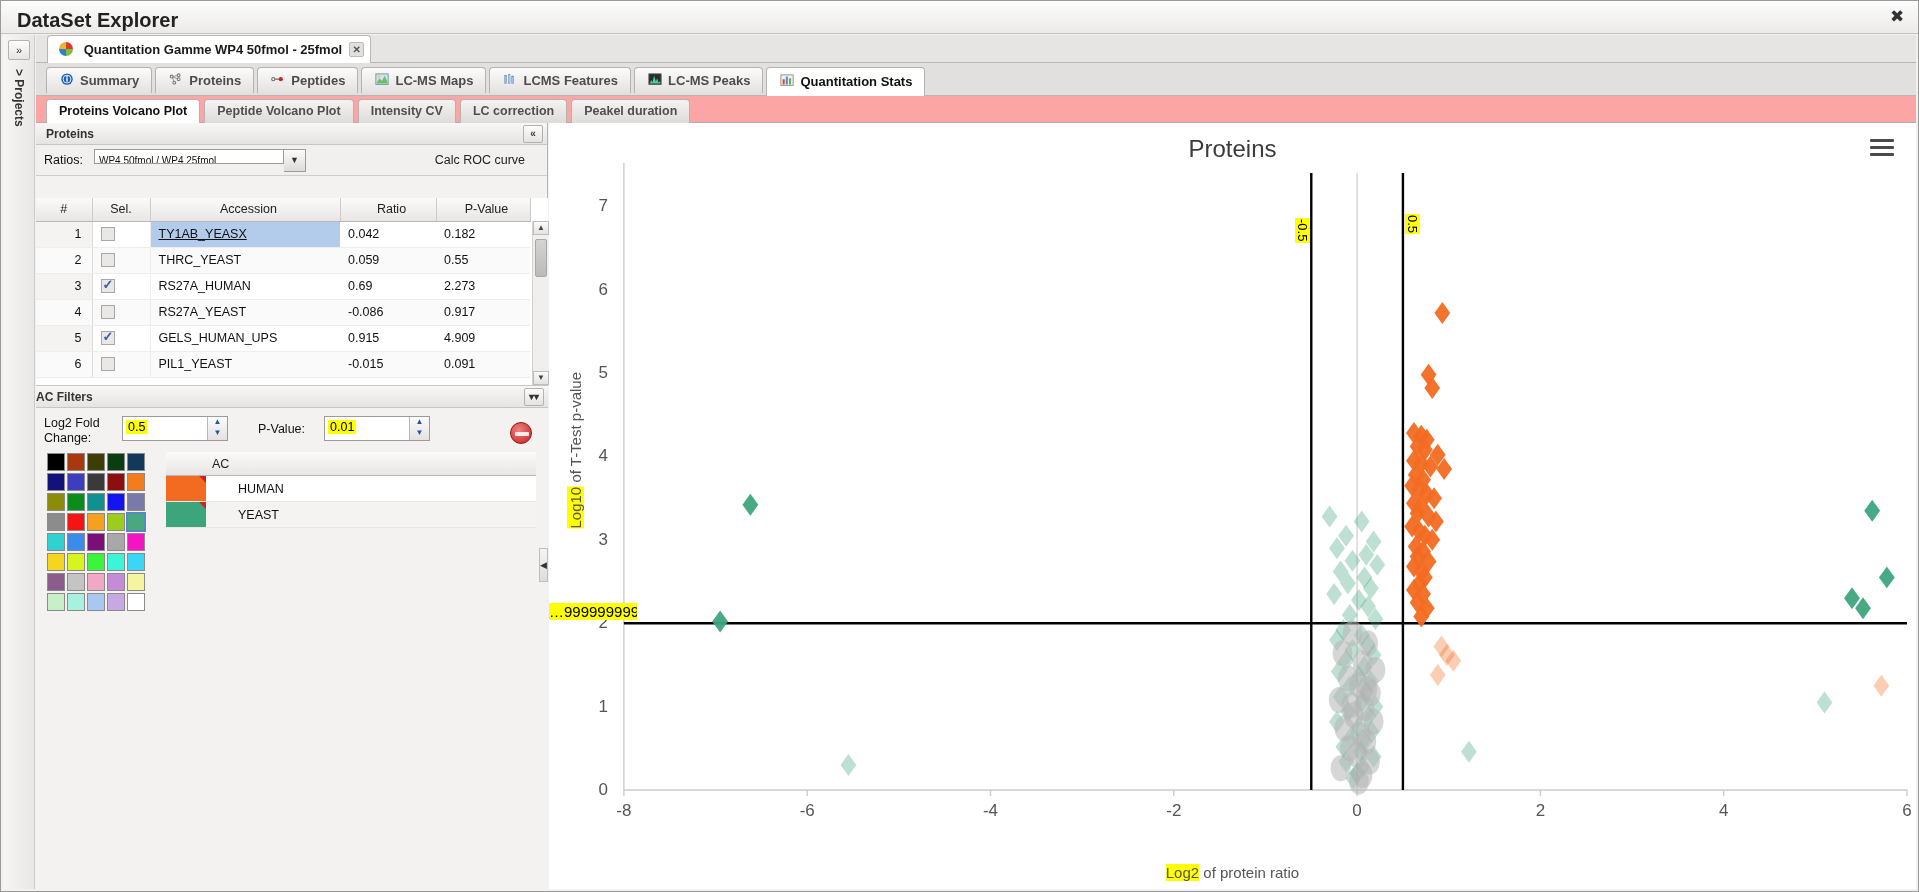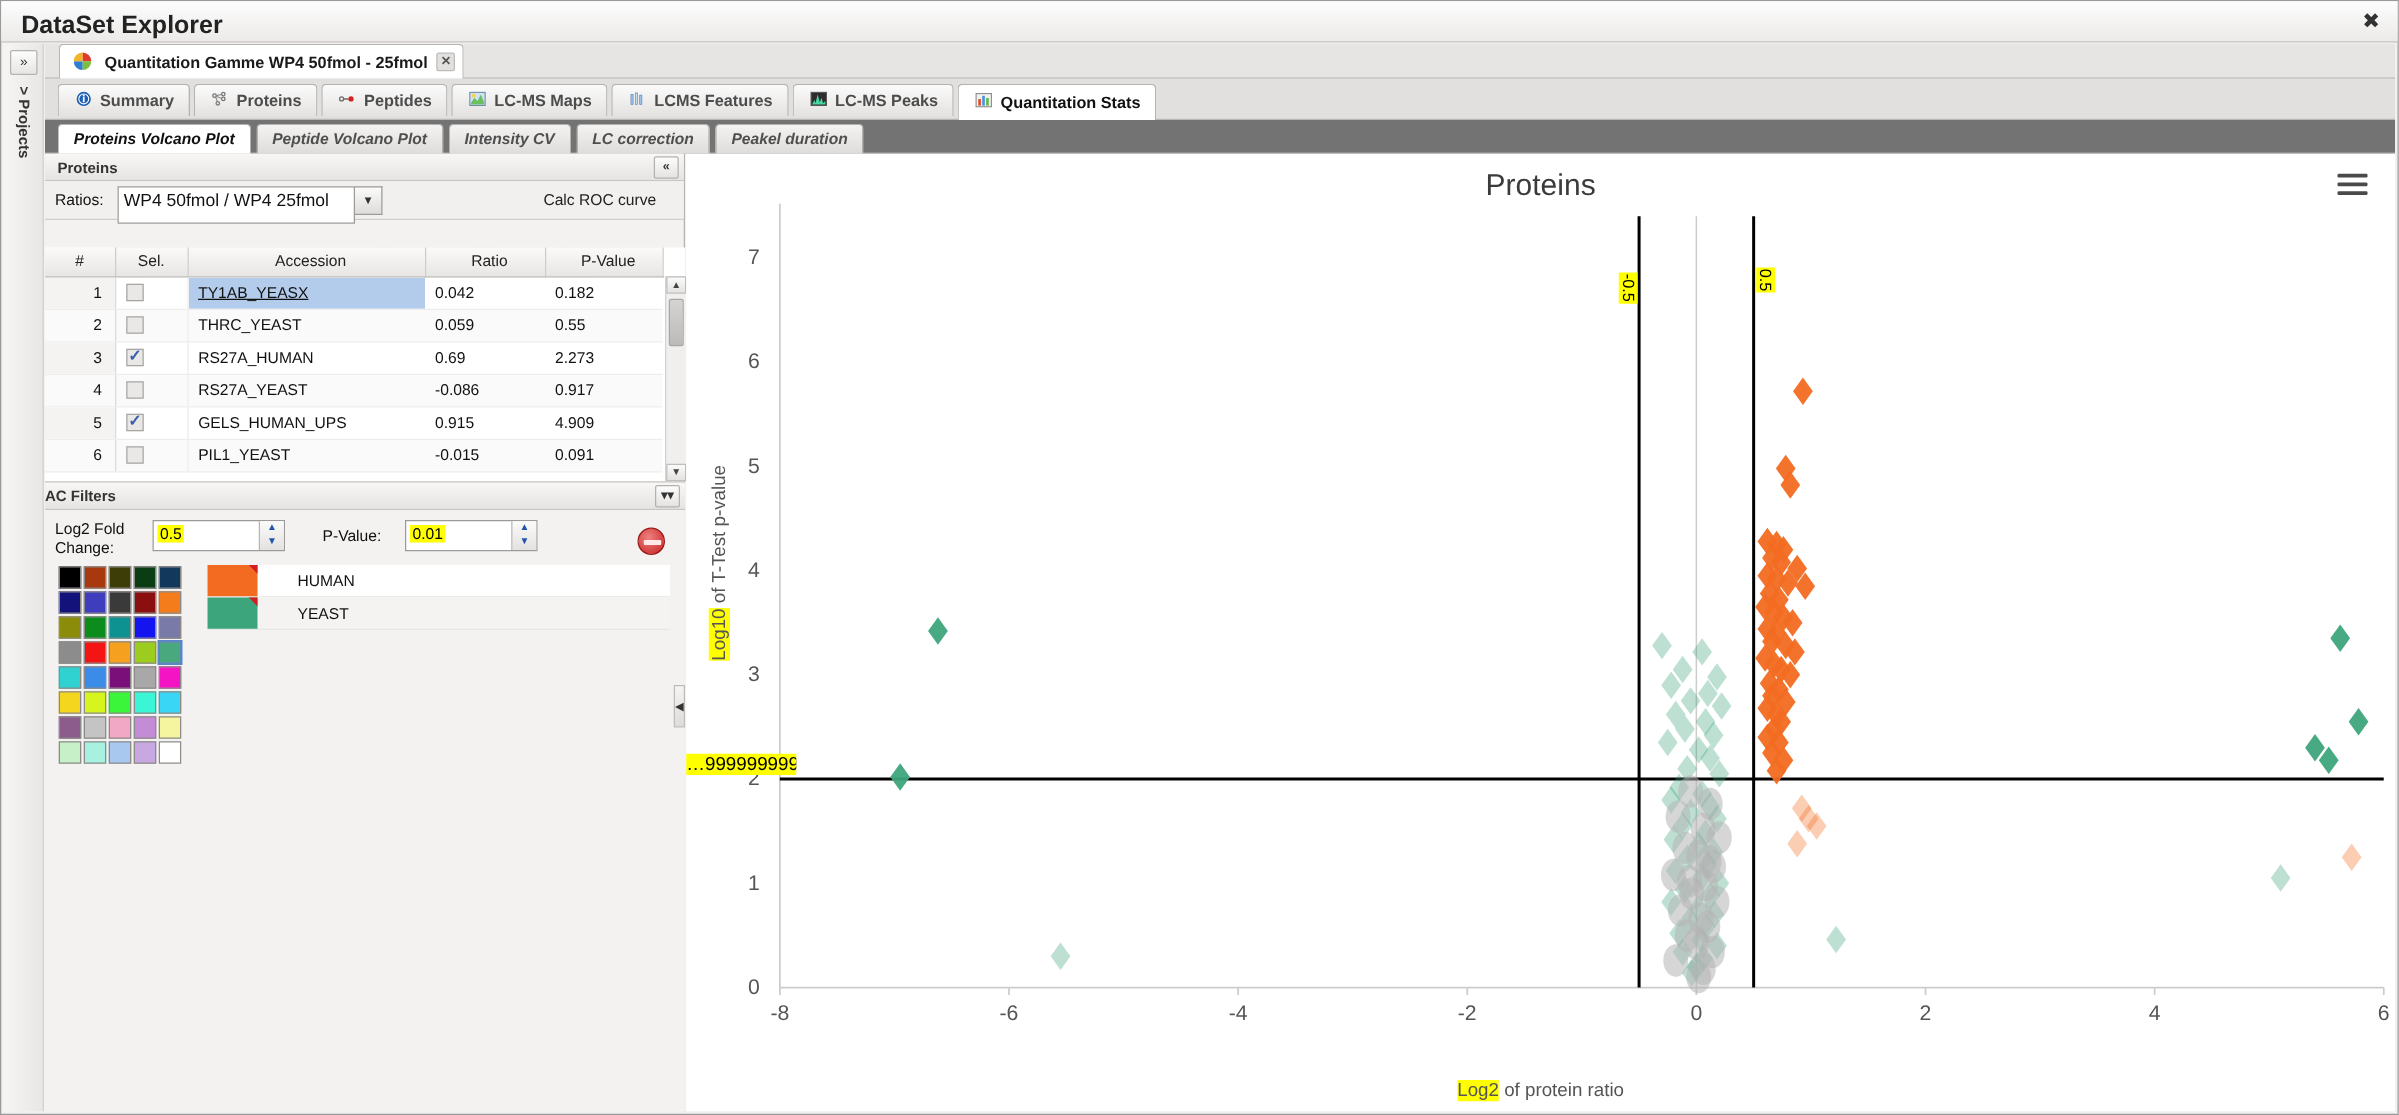--- a/index.html
+++ b/index.html
@@ -83,23 +83,22 @@
     font-size:13px; font-weight:bold; color:#4c4c4c;
     white-space:nowrap; cursor:pointer;
   }
   .mtab.active {
     background:#ffffff; color:#111; height:29px; line-height:28px; margin-top:4px;
   }
   .mtab .ic { display:inline-block; width:16px; height:14px; vertical-align:-2px; margin-right:5px; }
   
   #sub-tabs {
     position:absolute; left:35px; top:95px; right:2px; height:27px;
-    background:#737373; border-bottom:1px solid #b0aeac;
+    background:#fca5a5; border-bottom:1px solid #b0aeac;
     padding-left:10px;
-    font-style:italic;
   }
   .stab {
     float:left; height:24px; margin:3px 4px 0 0; padding:0 12px; line-height:23px;
     background:linear-gradient(#f4f3f2,#dedcda);
     border:1px solid #b5b3b1; border-bottom:none;
     border-radius:4px 4px 0 0;
     font-size:12.5px; font-weight:bold; color:#4f4f4f;
     white-space:nowrap; cursor:pointer;
   }
   .stab.active { background:#ffffff; color:#111; }
@@ -120,23 +119,23 @@
     border:1px solid #b4b2b0; border-radius:2px;
     text-align:center; line-height:16px; font-size:10px; color:#333;
     cursor:pointer;
   }
   #ratios-bar {
     position:relative; height:31px; background:#f1f0ef;
     border-bottom:1px solid #cfcdcb; padding:4px 6px;
   }
   #ratios-label { position:absolute; left:8px; top:8px; font-size:12.5px; color:#111; }
   #ratios-select {
-    position:absolute; left:58px; top:4px; width:190px; height:30px;
+    position:absolute; left:58px; top:4px; width:190px; height:15px;
     background:#fff; border:1px solid #9d9b99;
-    font-size:14px; color:#111; line-height:21px; padding-left:4px;
+    font-size:10px; color:#111; line-height:21px; padding-left:4px;
     overflow:hidden; white-space:nowrap; cursor:pointer;
   }
   #ratios-arrow {
     position:absolute; left:248px; top:4px; width:22px; height:23px;
     background:linear-gradient(#fbfbfb,#dedcda);
     border:1px solid #9d9b99; border-left:none;
     text-align:center; line-height:21px; font-size:9px; color:#333;
     cursor:pointer;
   }
   #calc-roc {
@@ -491,20 +490,21 @@
           <div class="sw" style="background: rgb(196, 140, 214);"></div>
           <div class="sw" style="background: rgb(245, 245, 160);"></div>
           <div class="sw" style="background: rgb(200, 240, 200);"></div>
           <div class="sw" style="background: rgb(168, 240, 224);"></div>
           <div class="sw" style="background: rgb(168, 200, 240);"></div>
           <div class="sw" style="background: rgb(200, 168, 224);"></div>
           <div class="sw" style="background: rgb(255, 255, 255);"></div>
         </div>
 
       <div id="ac-table">
+        <div class="hdr">AC</div>
         <div id="ac-rows">
             <div class="row">
               <div class="swatch" style="background: rgb(242, 107, 33);">
                 <span class="flag"></span>
               </div>
               <div class="lbl">HUMAN</div>
             </div>
             <div class="row alt">
               <div class="swatch" style="background: rgb(61, 165, 123);">
                 <span class="flag"></span>

